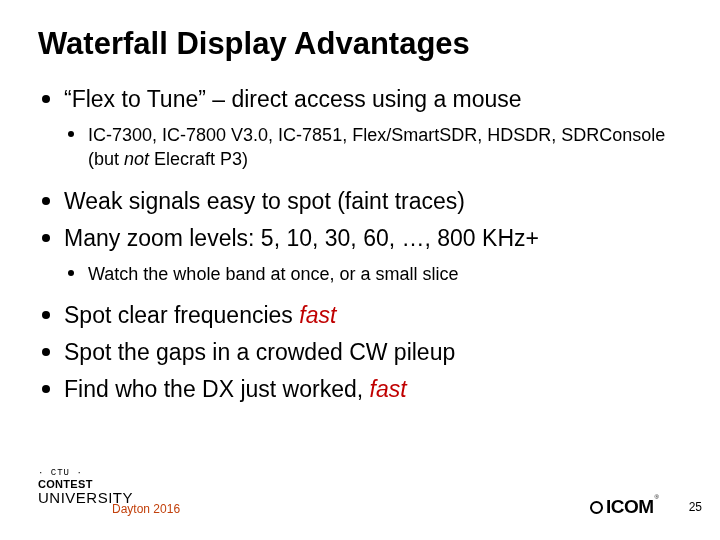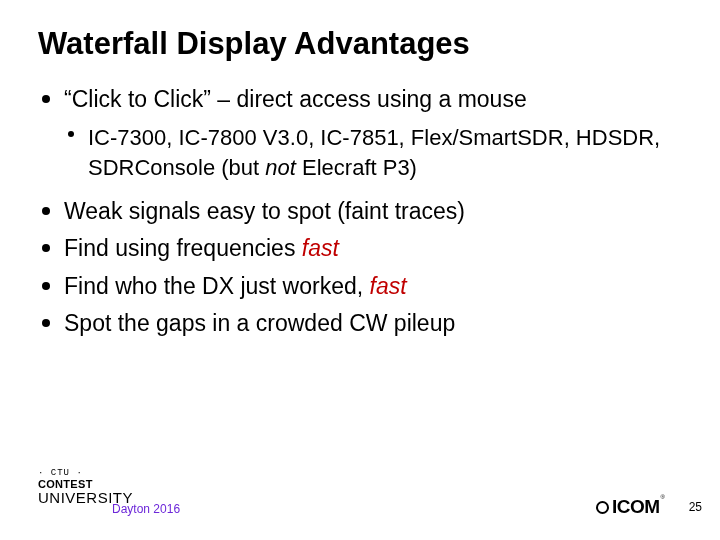--- a/index.html
+++ b/index.html
@@ -3,63 +3,71 @@
 <meta charset="utf-8">
 <style>
   * { margin: 0; padding: 0; box-sizing: border-box; }
   html, body { width: 720px; height: 540px; background: #fff; font-family: Arial, Helvetica, sans-serif; color: #000; }
   .slide { position: relative; width: 720px; height: 540px; padding: 26px 38px 0 38px; }
   .title { font-size: 31px; font-weight: bold; margin-bottom: 22px; }
   ul.top { list-style: none; }
   ul.top > li { position: relative; padding-left: 26px; font-size: 23px; line-height: 1.35; margin-bottom: 6px; }
   ul.top > li::before { content: ""; position: absolute; left: 4px; top: 11px; width: 8px; height: 8px; background: #000; border-radius: 50%; }
   ul.sub { list-style: none; margin: 8px 0 14px 0; }
-  ul.sub > li { position: relative; padding-left: 24px; font-size: 22px; line-height: 1.35; }
+  ul.sub > li { position: relative; padding-left: 24px; font-size: 18px; line-height: 1.35; }
   ul.sub > li::before { content: ""; position: absolute; left: 4px; top: 8px; width: 6px; height: 6px; background: #000; border-radius: 50%; }
   .fast { color: #c00000; font-style: italic; }
   .not-word { font-style: italic; }
   .footer { position: absolute; left: 0; right: 0; bottom: 14px; height: 46px; }
   .logo-cu { position: absolute; left: 38px; bottom: 20px; font-size: 10px; line-height: 1.05; letter-spacing: 0.3px; }
   .logo-cu .ctu { font-family: "Courier New", monospace; font-size: 9px; letter-spacing: 1px; }
   .logo-cu .contest { font-weight: bold; font-size: 11px; }
   .logo-cu .univ { font-size: 15px; letter-spacing: 0.5px; }
-  .foot-text { position: absolute; left: 112px; bottom: 10px; font-size: 12px; color: #6d28d9; }
-  .logo-icom { position: absolute; right: 56px; bottom: 8px; display: flex; align-items: center; }
+  .foot-text { position: absolute; left: 112px; bottom: 10px; font-size: 12px; color: #c2410c; }
+  .logo-icom { position: absolute; right: 62px; bottom: 8px; display: flex; align-items: center; }
   .icom-circle { width: 13px; height: 13px; border: 2px solid #000; border-radius: 50%; margin-right: 3px; }
   .icom-text { font-size: 19px; font-weight: bold; letter-spacing: -0.5px; }
   .icom-reg { font-size: 6px; position: relative; top: -10px; left: 1px; }
   .page-num { position: absolute; right: 18px; bottom: 12px; font-size: 12px; }
 </style>
 </head>
 <body>
 
 <div class="slide">
 
   <h1 class="title">Waterfall Display Advantages</h1>
 
   <ul class="top">
     <li>
-      <span>“Click to Click” – direct access using a mouse</span>
+      <span>“Flex to Tune” – direct access using a mouse</span>
       <ul class="sub">
         <li>
           <span>IC-7300, IC-7800 V3.0, IC-7851, Flex/SmartSDR, HDSDR, SDRConsole (but </span><span class="not-word">not</span><span> Elecraft P3)</span>
         </li>
       </ul>
     </li>
     <li>
       <span>Weak signals easy to spot (faint traces)</span>
     </li>
     <li>
-      <span>Find using frequencies </span><span class="fast">fast</span>
+      <span>Many zoom levels: 5, 10, 30, 60, …, 800 KHz+</span>
+      <ul class="sub">
+        <li>
+          <span>Watch the whole band at once, or a small slice</span>
+        </li>
+      </ul>
+    </li>
+    <li>
+      <span>Spot clear frequencies </span><span class="fast">fast</span>
+    </li>
+    <li>
+      <span>Spot the gaps in a crowded CW pileup</span>
     </li>
     <li>
       <span>Find who the DX just worked, </span><span class="fast">fast</span>
-    </li>
-    <li>
-      <span>Spot the gaps in a crowded CW pileup</span>
     </li>
   </ul>
 
   <div class="footer">
     <div class="logo-cu">
       <div class="ctu">· CTU ·</div>
       <div class="contest">CONTEST</div>
       <div class="univ">UNIVERSITY</div>
     </div>
     <div class="foot-text">Dayton 2016</div>

